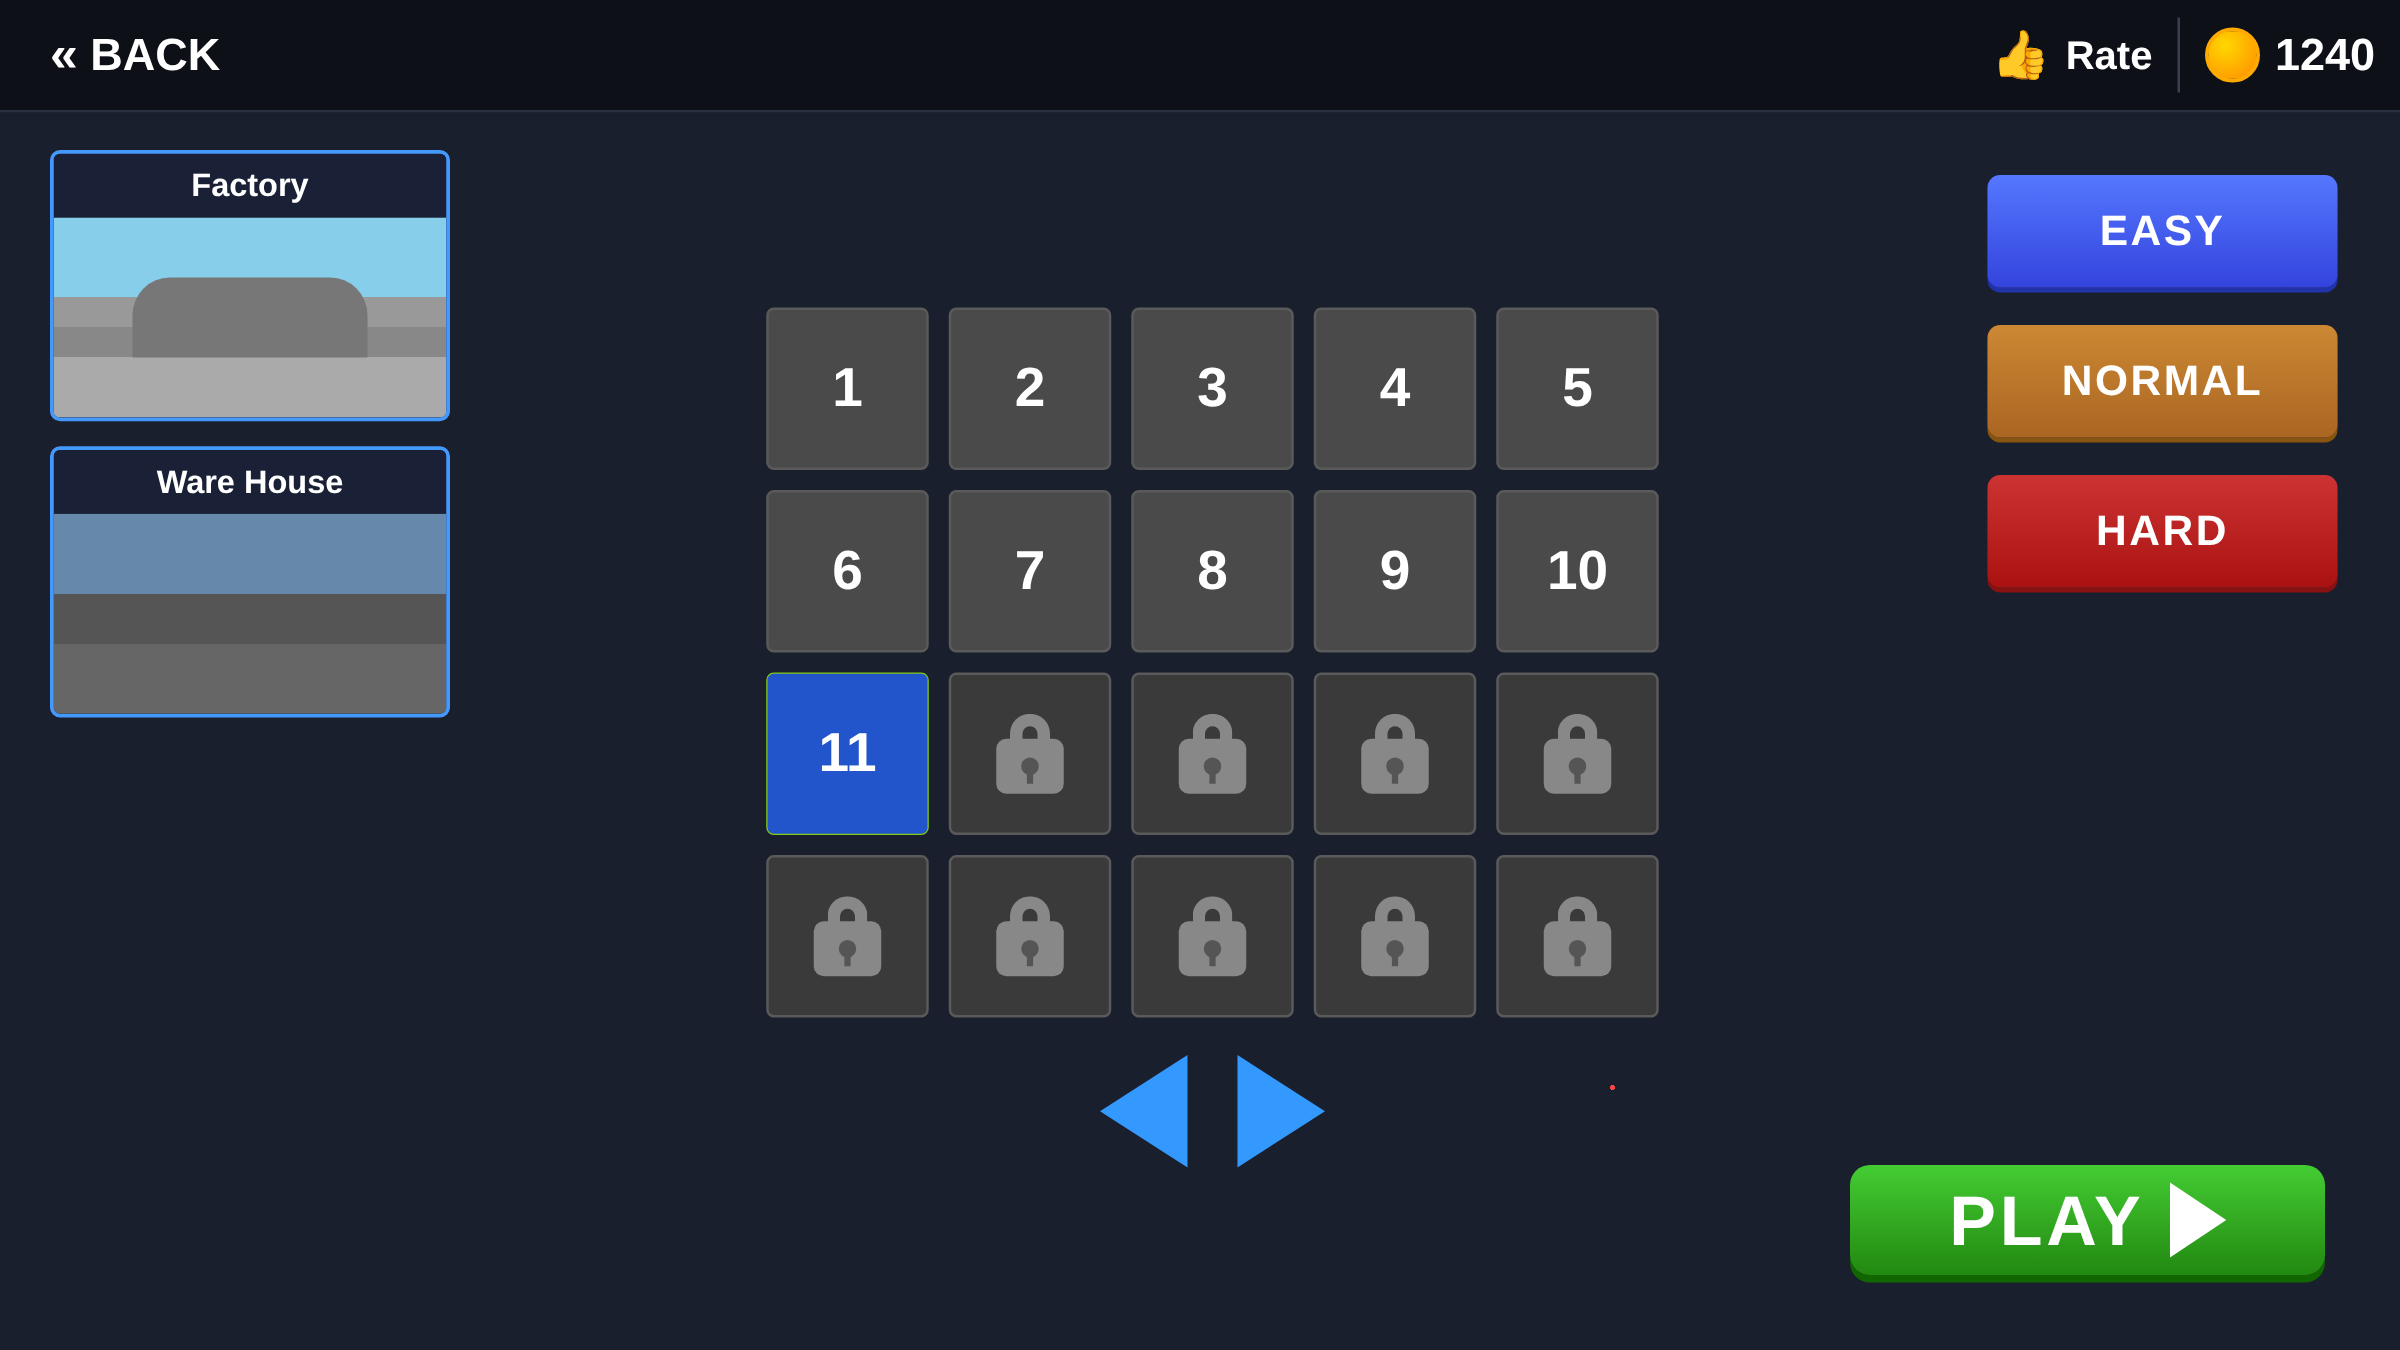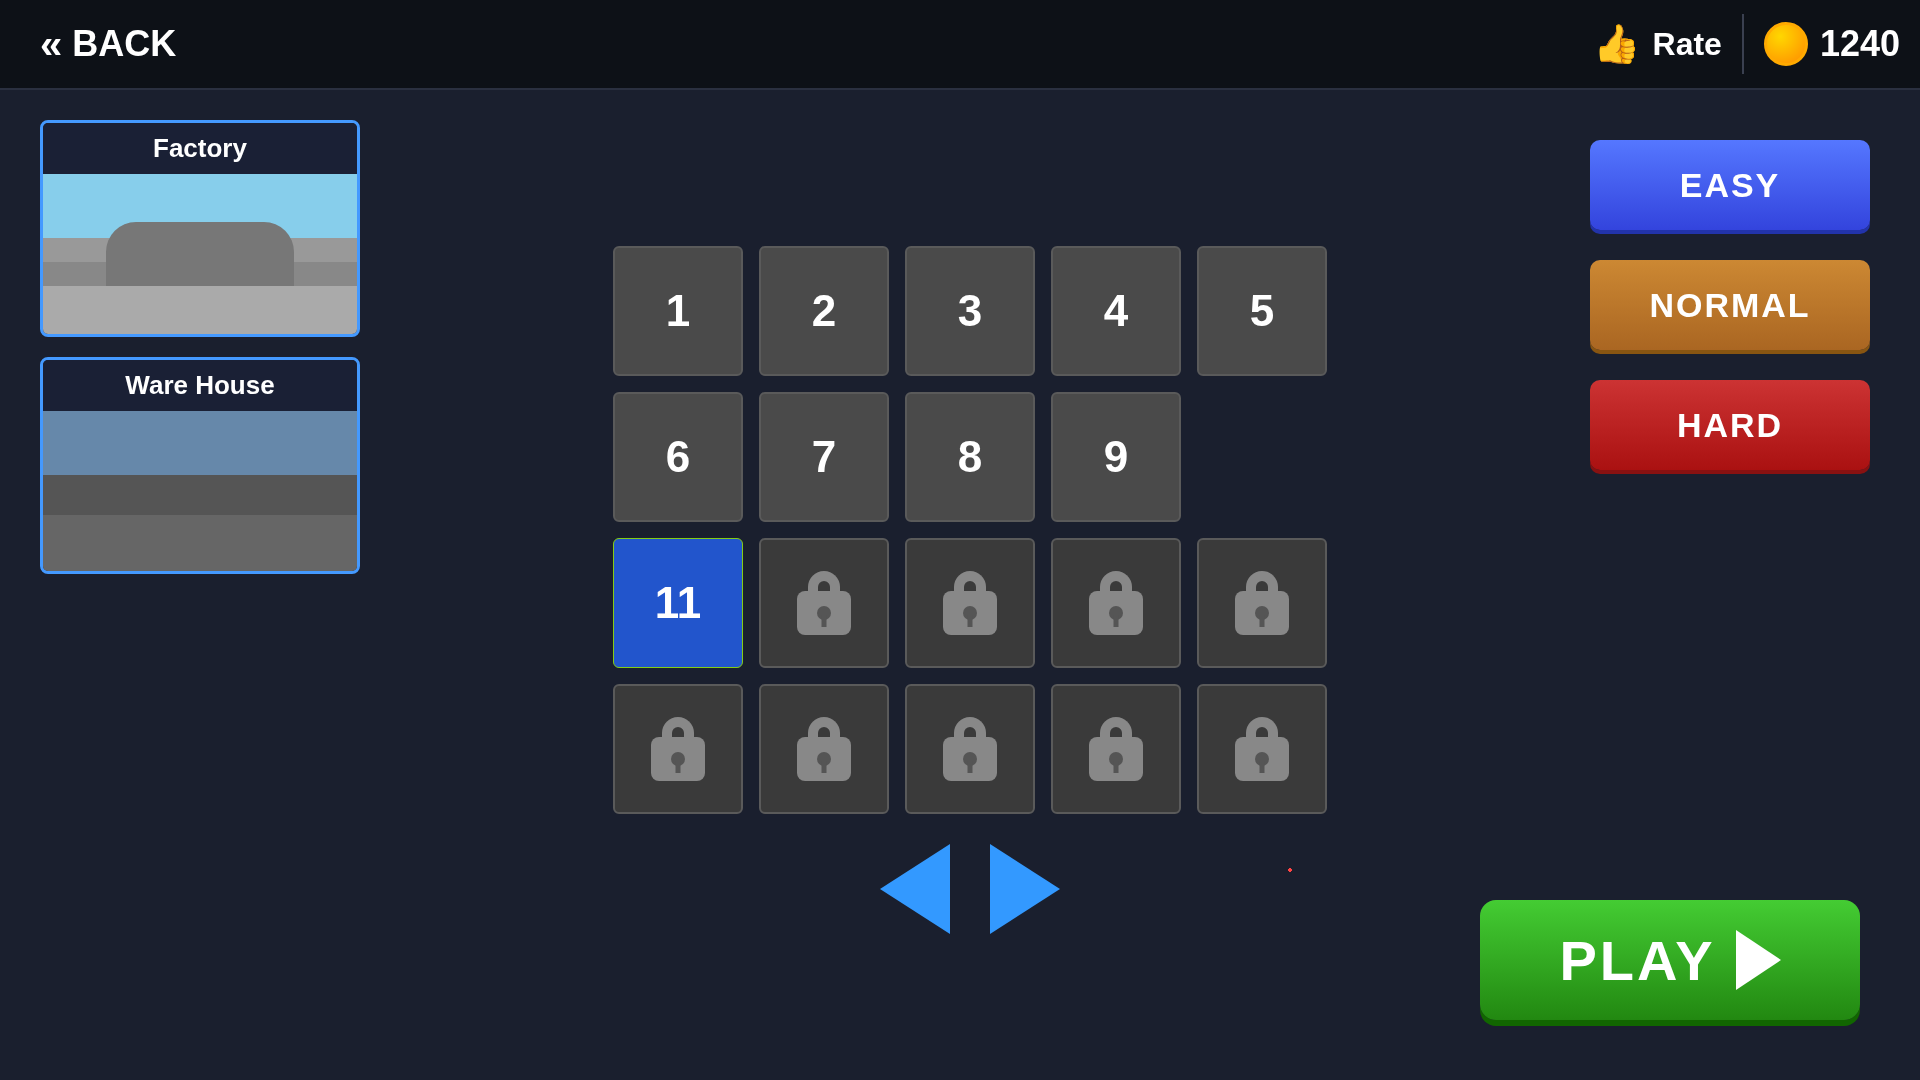--- a/index.html
+++ b/index.html
@@ -342,21 +342,21 @@
       box-shadow: 0 4px 0 #885511;
     }
 
     .difficulty-btn.hard {
       background: linear-gradient(180deg, #cc3333, #aa1111);
       box-shadow: 0 4px 0 #881111;
     }
 
     .play-btn {
       width: 380px;
-      height: 120px;
+      height: 88px;
       background: linear-gradient(180deg, #44cc33, #228811);
       border: none;
       border-radius: 16px;
       display: flex;
       align-items: center;
       justify-content: center;
       gap: 20px;
       cursor: pointer;
       box-shadow: 0 6px 0 #116600;
       margin-top: auto;
@@ -428,20 +428,21 @@
           <div class="level-cell">2</div>
           <div class="level-cell">3</div>
           <div class="level-cell">4</div>
           <div class="level-cell">5</div>
         </div>
         <div class="grid-row">
           <div class="level-cell">6</div>
           <div class="level-cell">7</div>
           <div class="level-cell">8</div>
           <div class="level-cell">9</div>
+          <div class="level-cell">10</div>
         </div>
         <div class="grid-row">
           <div class="level-cell selected">11</div>
           <div class="level-cell locked">
           <div class="lock-icon">
             <div class="lock-shackle"></div>
             <div class="lock-body"></div>
           </div>
           </div>
           <div class="level-cell locked">

